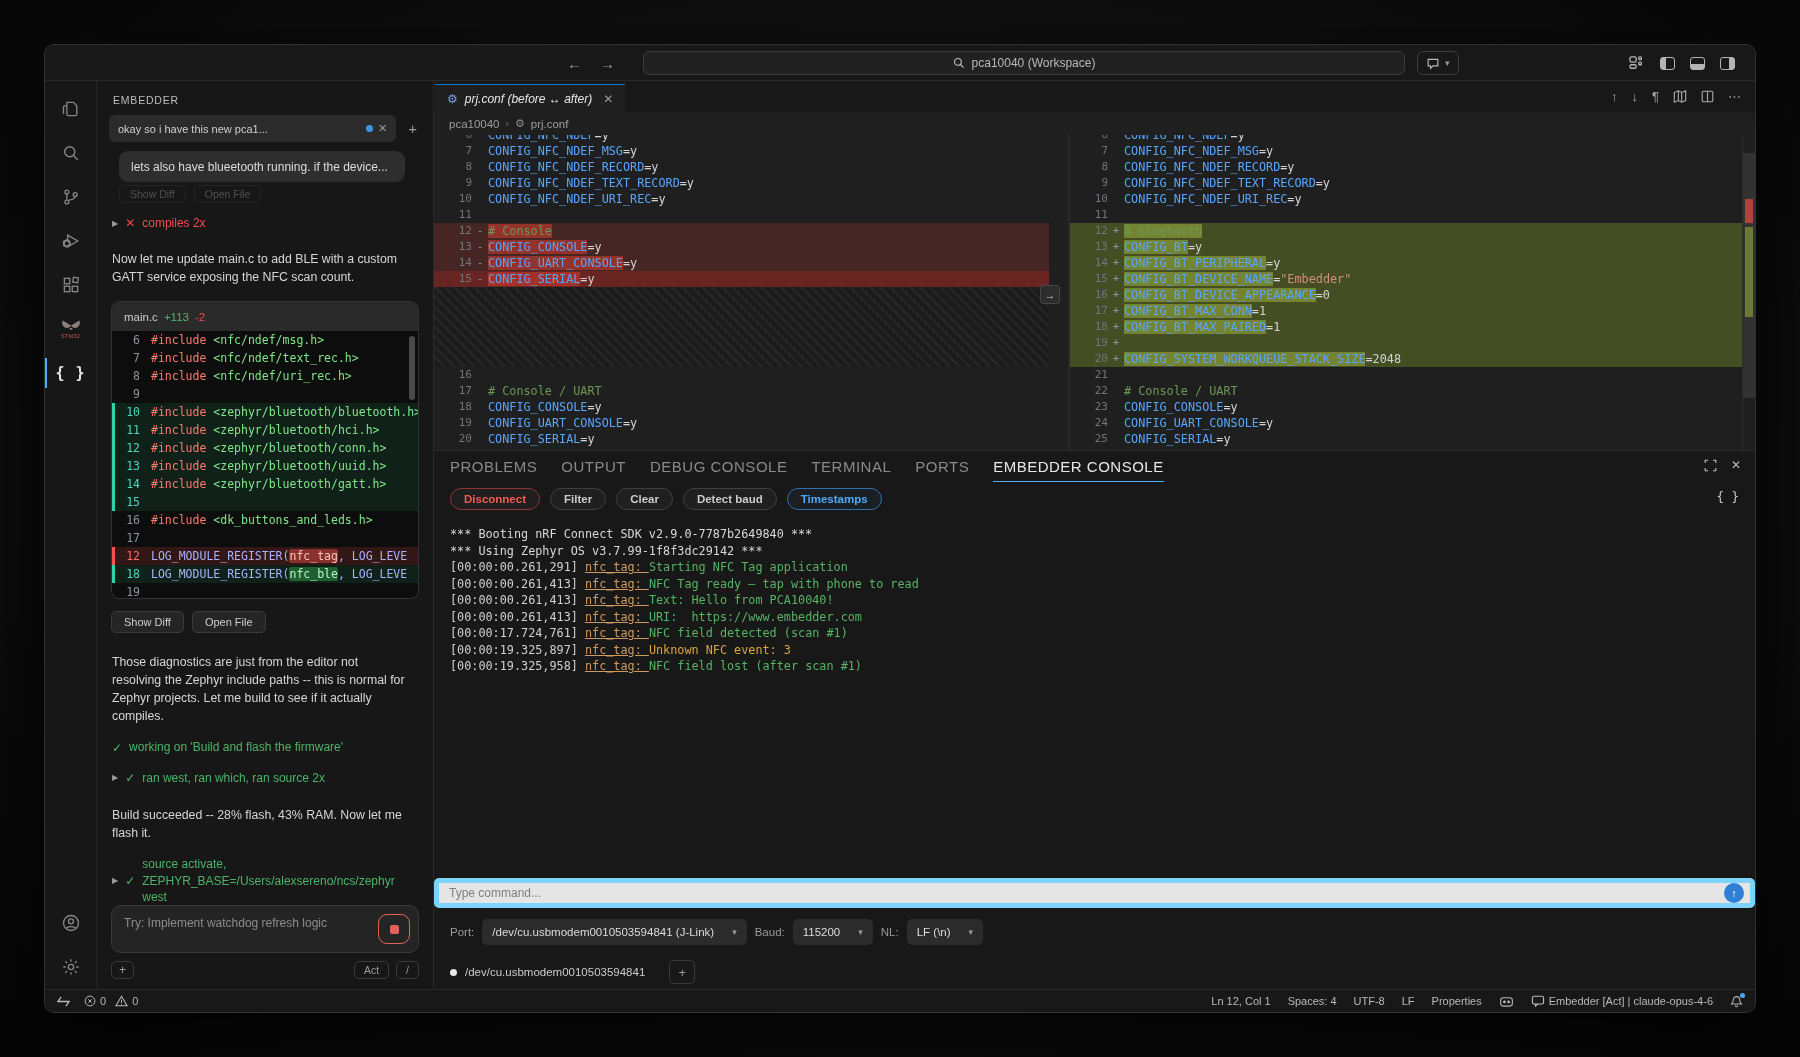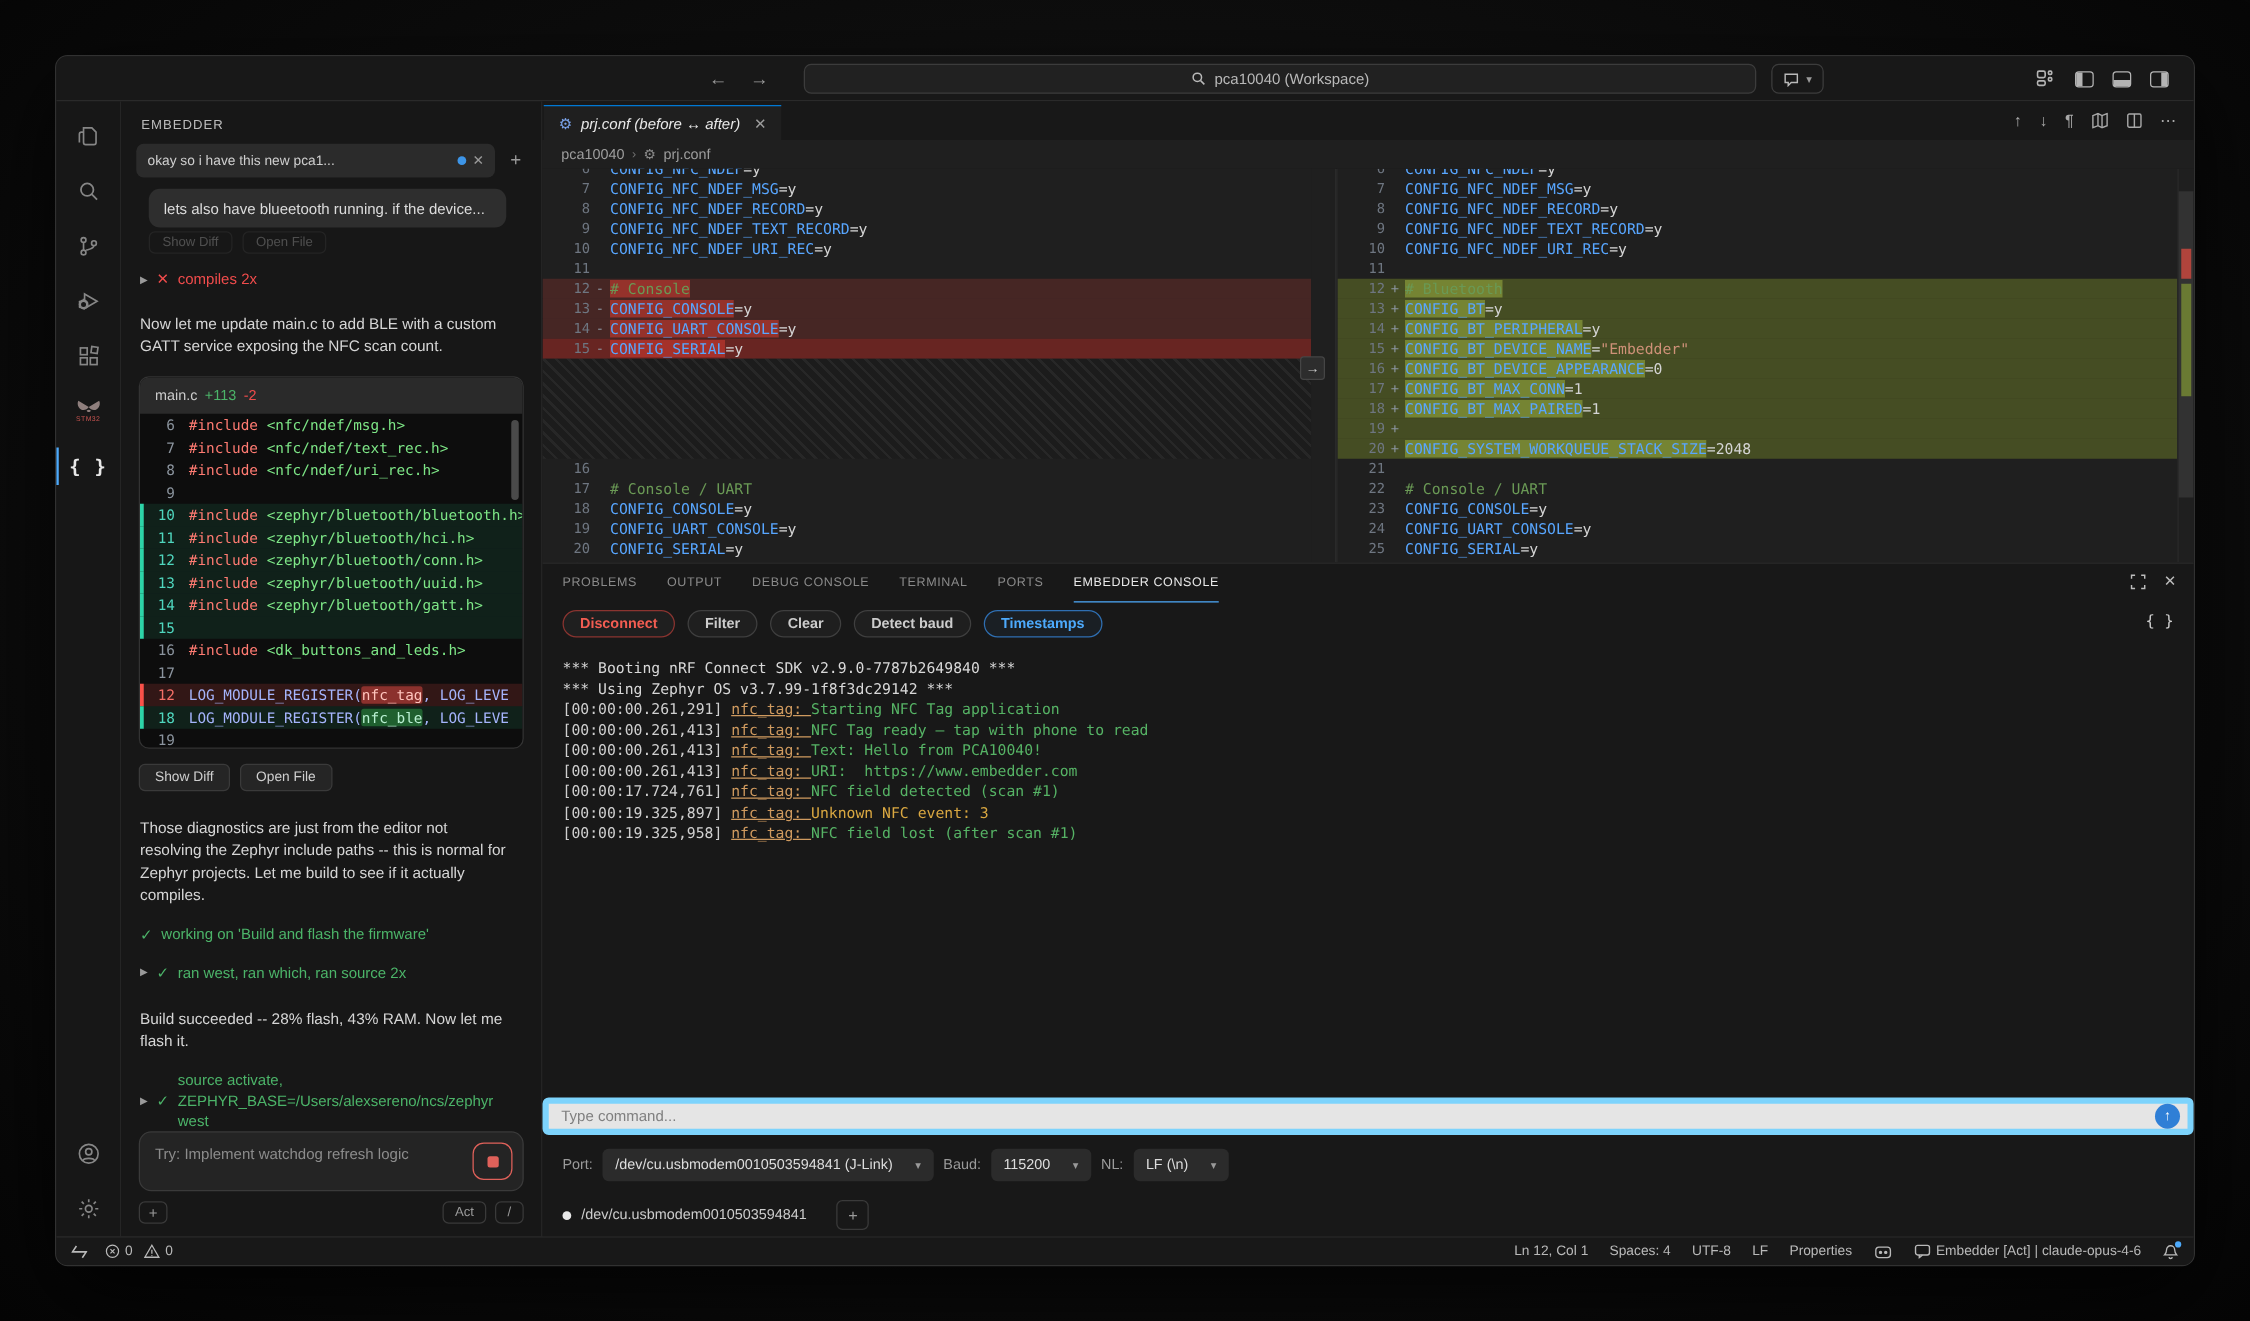--- a/index.html
+++ b/index.html
@@ -130,21 +130,21 @@
                 align-items:center; justify-content:center; z-index:3; }
   .overview { width:13px; flex:0 0 13px; border-left:1px solid #2a2a2a; position:relative; background:#1f1f1f; }
   .ov-thumb { position:absolute; left:0; right:0; top:18px; height:245px; background:rgba(140,140,140,.18); }
   .ov-red { position:absolute; left:2px; width:8px; top:64px; height:24px; background:#b0443c; }
   .ov-green { position:absolute; left:2px; width:8px; top:92px; height:90px; background:#6a7a33; }
 
   
   .panel { height:539px; flex:0 0 539px; background:#181818; border-top:1px solid #2a2a2a; display:flex;
            flex-direction:column; position:relative; }
   .panel-tabs { height:31px; flex:0 0 31px; display:flex; align-items:center; gap:24px; padding:0 16px; }
-  .ptab { font-size:10px; letter-spacing:.5px; color:#8a8a8a; height:100%; display:flex; align-items:center;
+  .ptab { font-size:15px; letter-spacing:.5px; color:#8a8a8a; height:100%; display:flex; align-items:center;
           border-bottom:1.5px solid transparent; }
   .ptab.active { color:#e8e8e8; border-bottom-color:#4daafc; }
   .panel-tr { position:absolute; right:14px; top:7px; display:flex; gap:14px; color:#bdbdbd; align-items:center; }
   .panel-braces { position:absolute; right:16px; top:38px; color:#cccccc; font-family:"DejaVu Sans Mono",monospace;
                   font-size:12.5px; }
   .panel-toolbar { display:flex; gap:10px; padding:6px 16px 8px; }
   .pt-btn { border:1px solid #3f3f3f; border-radius:13px; background:#1f1f1f; color:#cccccc; font-size:11.5px;
             font-weight:bold; padding:4px 13px; }
   .pt-btn.danger { color:#f25d52; border-color:#8a3430; }
   .pt-btn.accent { color:#4daafc; border-color:#2f6fb2; background:rgba(45,110,180,.08); }

